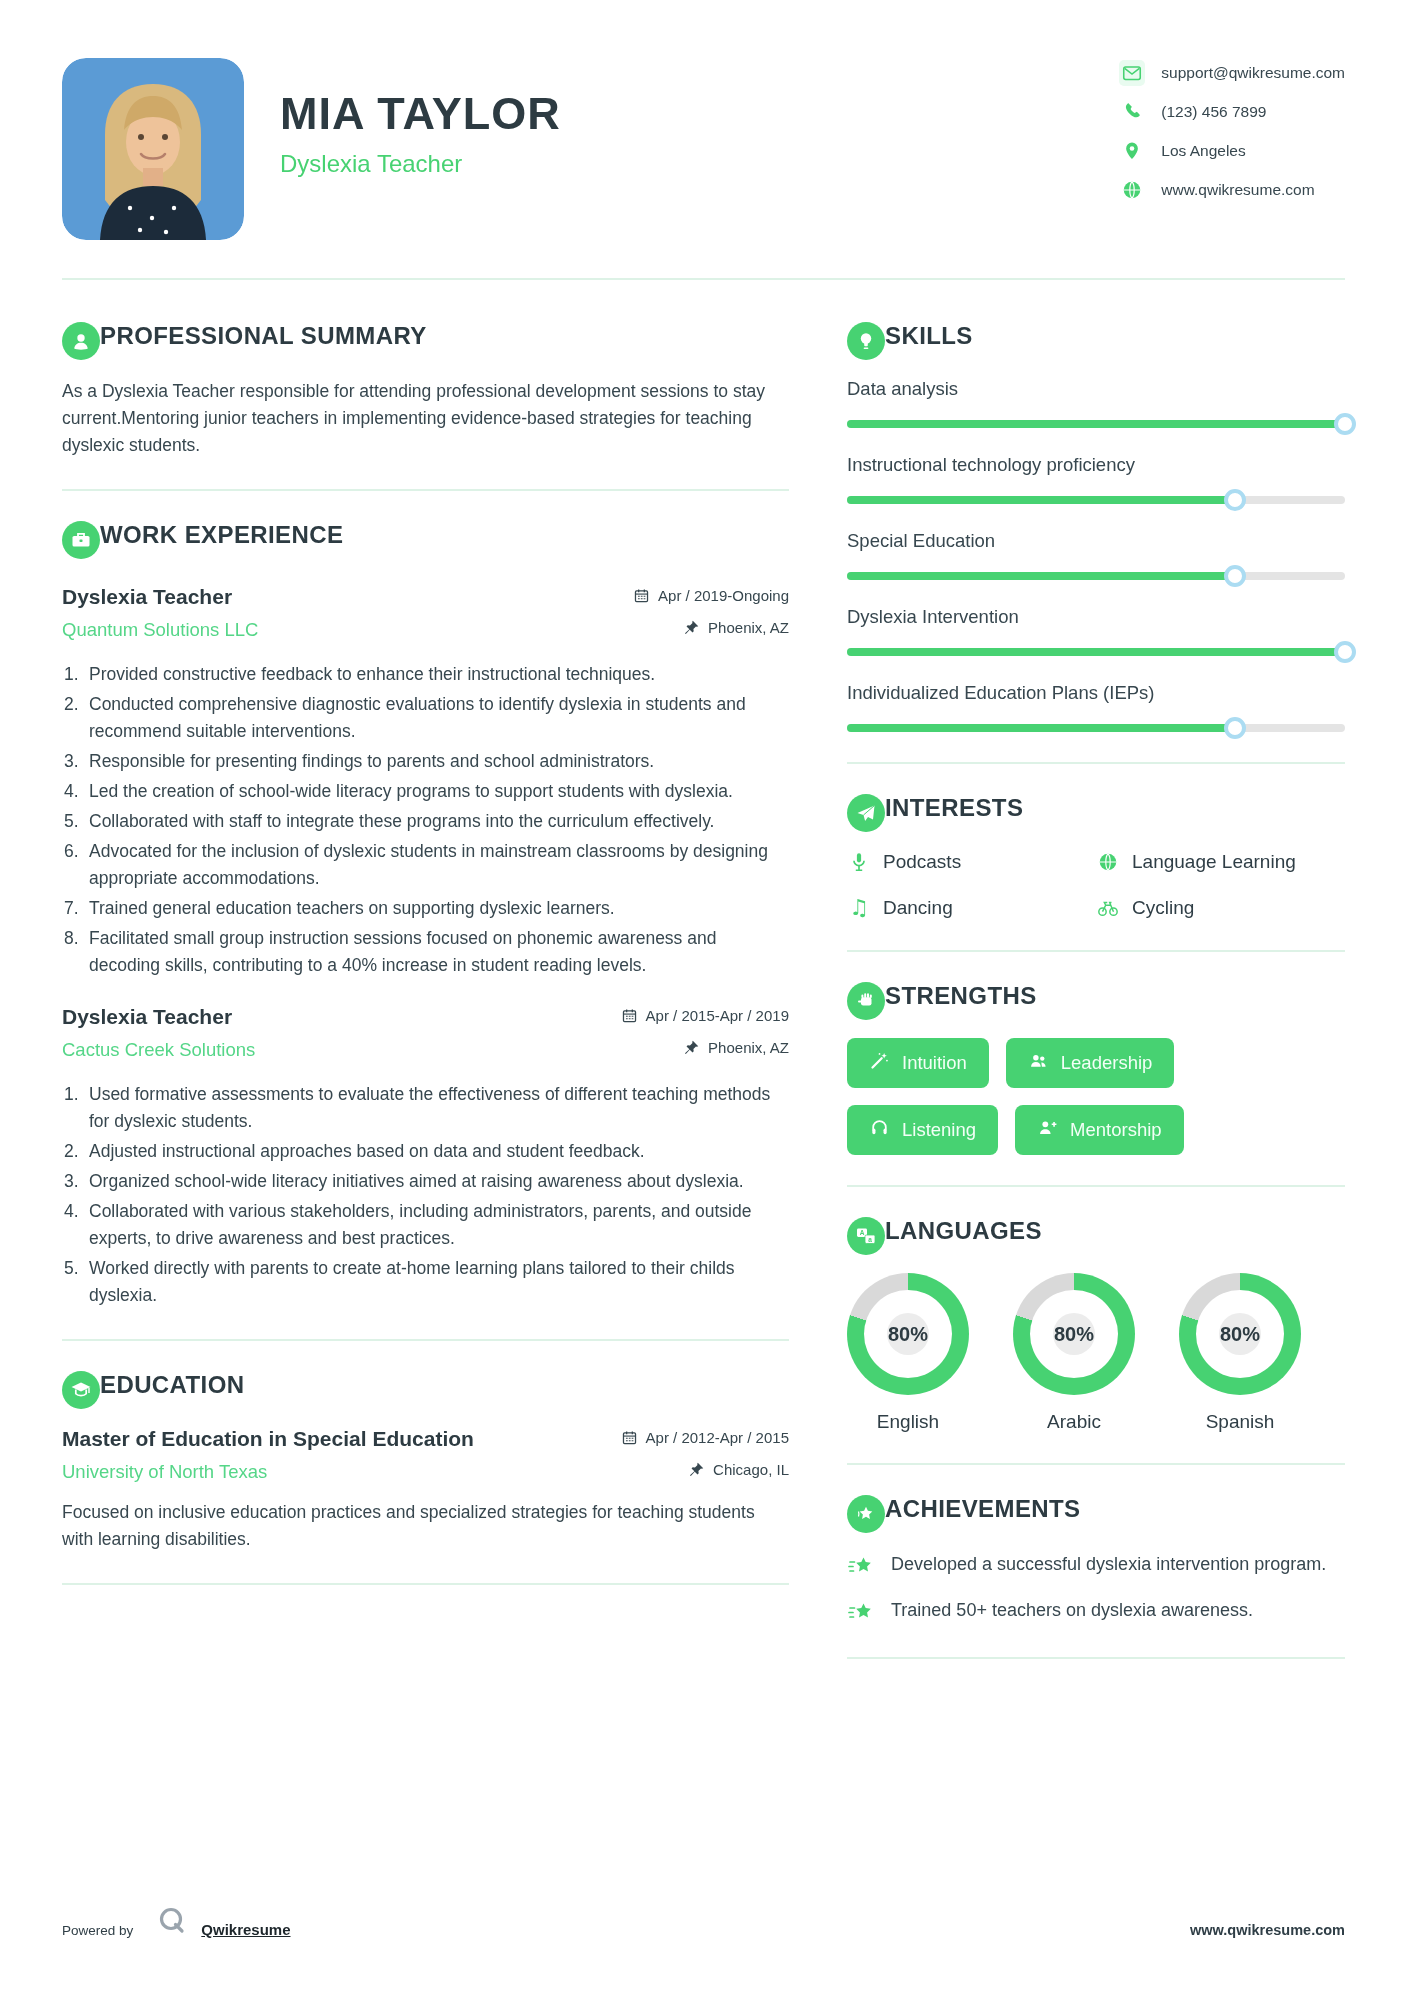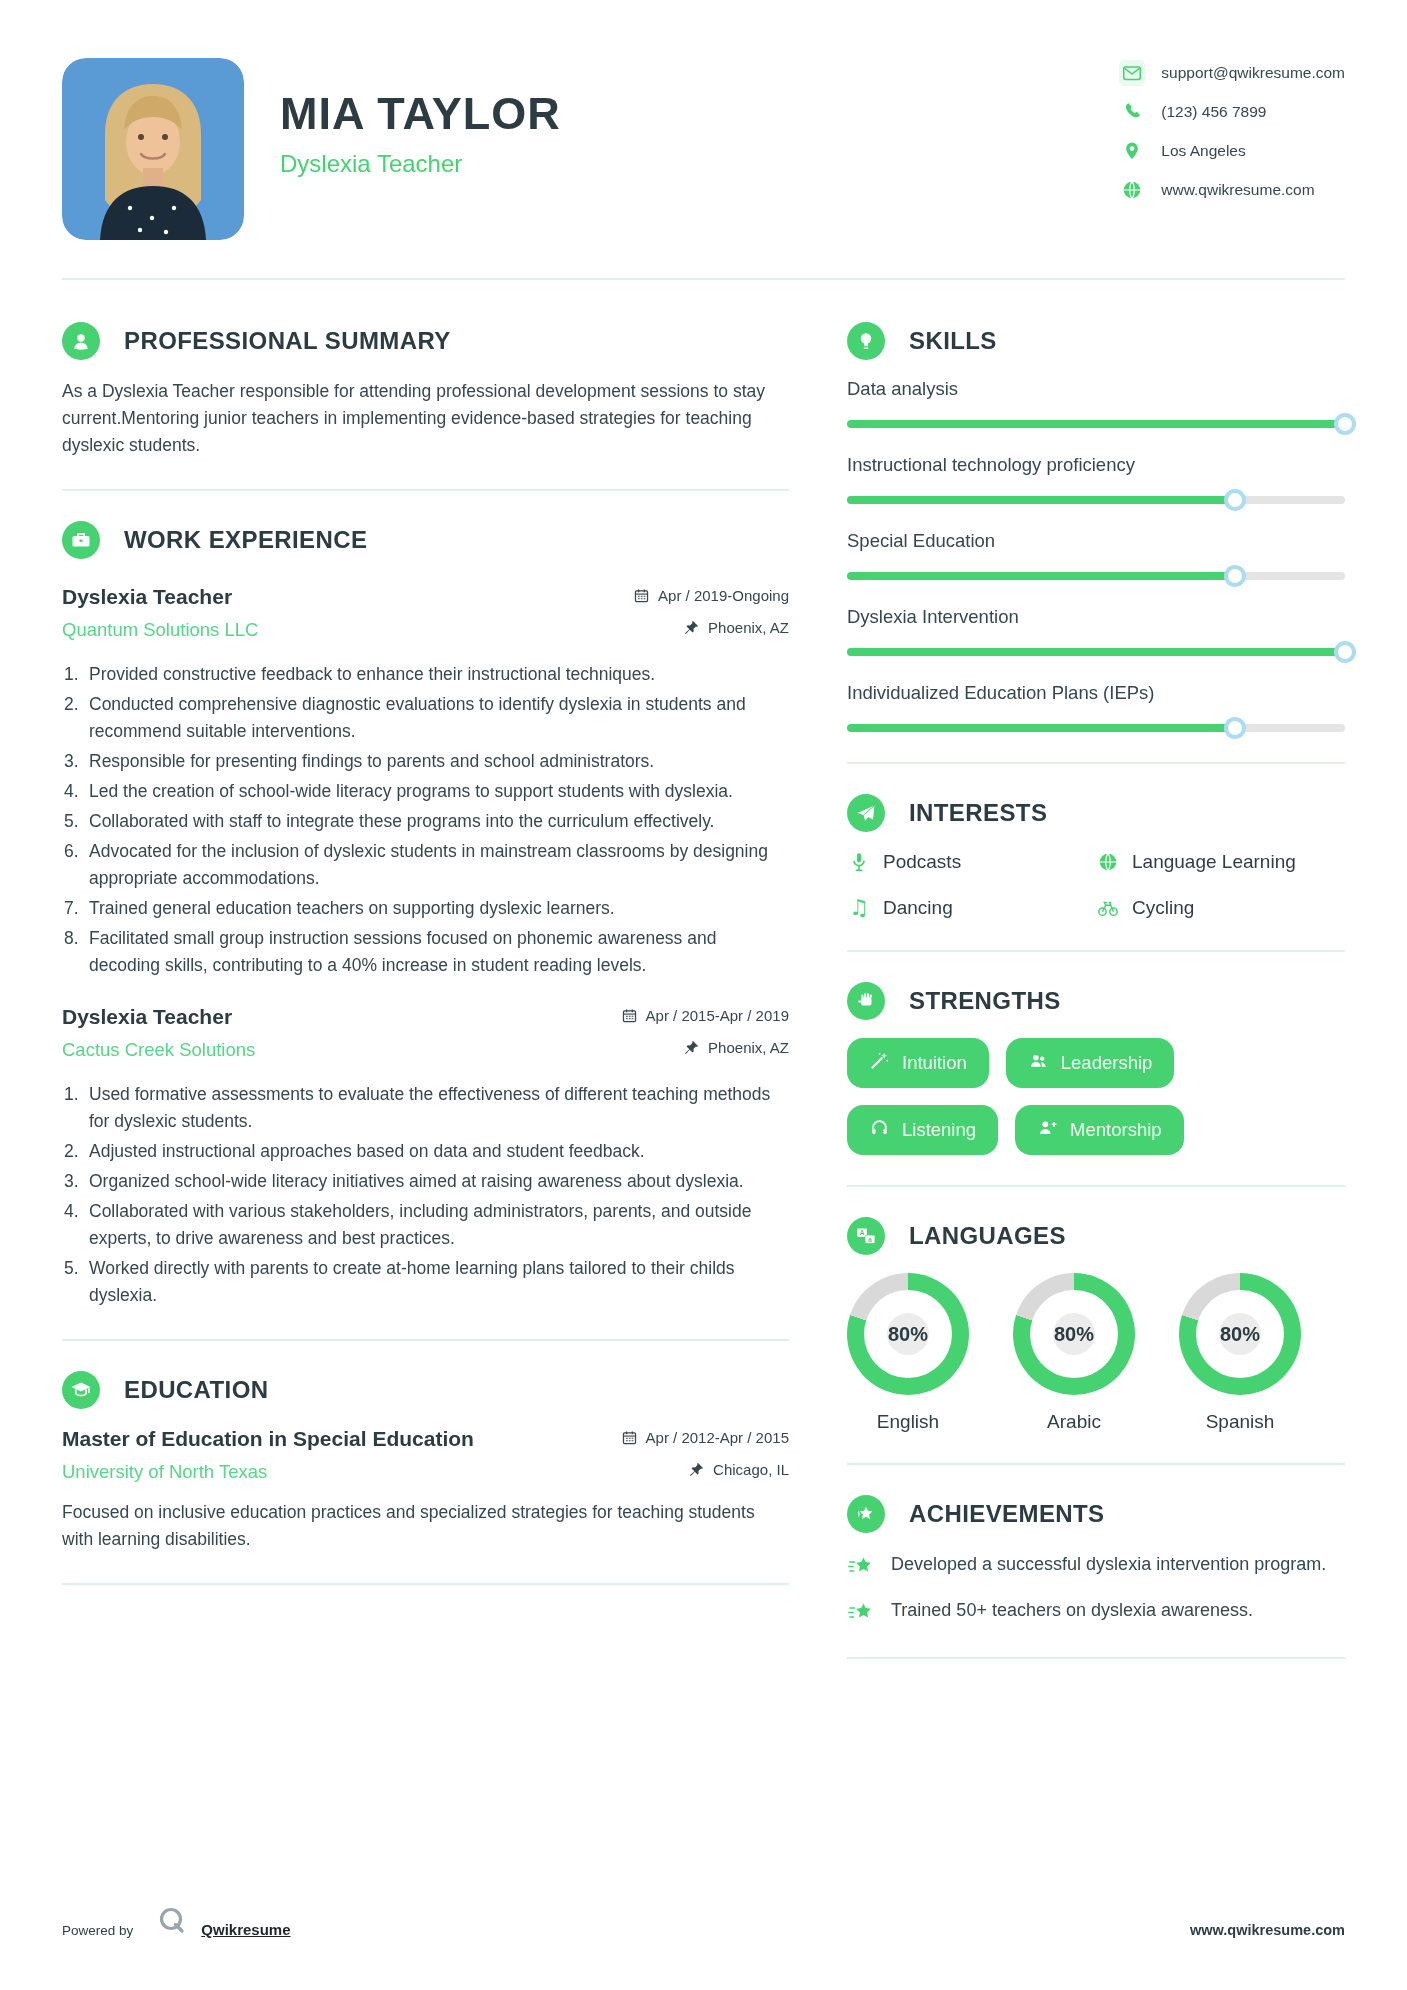--- a/index.html
+++ b/index.html
@@ -26,21 +26,21 @@
 
   .rule-full { border:none; border-top:2px solid #ddf2e6; margin:38px 0 0 0; }
   .divider { border:none; border-top:2px solid #ddf2e6; margin:30px 0; }
 
   
   .cols { display:flex; gap:58px; margin-top:42px; }
   .col-l { width:727px; flex:0 0 auto; }
   .col-r { flex:1 1 auto; }
 
   
-  .sec-h { display:flex; align-items:center; gap:24px; margin-bottom:18px; }
+  .sec-h { display:flex; gap:0; margin-bottom:18px; }
   .sec-ic { width:38px; height:38px; border-radius:50%; background:#47d272; display:flex; align-items:center; justify-content:center; flex:0 0 auto; }
   .sec-ic svg { width:24px; height:24px; }
   .sec-t { font-size:24px; font-weight:800; letter-spacing:.4px; color:#2d3b42; }
 
   .para { font-size:17.5px; line-height:27px; color:#37474f; }
 
   
   .job { margin-top:26px; }
   .job-row1 { display:flex; align-items:baseline; }
   .job-title { font-size:21px; font-weight:700; color:#2d3b42; }
@@ -66,21 +66,21 @@
   
   .int-grid { display:grid; grid-template-columns:1fr 1fr; row-gap:22px; }
   .int-item { display:flex; align-items:center; gap:12px; font-size:19px; color:#2f3e46; }
   .int-item .iic { width:24px; height:24px; display:flex; align-items:center; justify-content:center; }
   .int-item .iic svg { width:22px; height:22px; }
   .note-glyph { color:#47d272; font-size:22px; line-height:1; font-family:"DejaVu Sans",sans-serif; }
 
   
   .chips { display:flex; flex-wrap:wrap; gap:17px; max-width:420px; }
   .chip { display:inline-flex; align-items:center; gap:12px; background:#47d272; color:#f2fff6;
-    font-size:18.5px; padding:12px 22px; border-radius:16px; }
+    font-size:18.5px; padding:12px 22px; border-radius:8px; }
   .chip svg { width:21px; height:21px; }
 
   
   .langs { display:flex; gap:44px; }
   .lang { display:flex; flex-direction:column; align-items:center; width:122px; }
   .donut { width:122px; height:122px; border-radius:50%; position:relative; }
   .donut-hole { position:absolute; inset:17px; background:#ffffff; border-radius:50%; }
   .donut-core { position:absolute; inset:23px; background:#ececec; border-radius:50%;
     display:flex; align-items:center; justify-content:center; font-size:20px; font-weight:700; color:#2d3b42; }
   .lang-name { margin-top:16px; font-size:19px; color:#2f3e46; }

